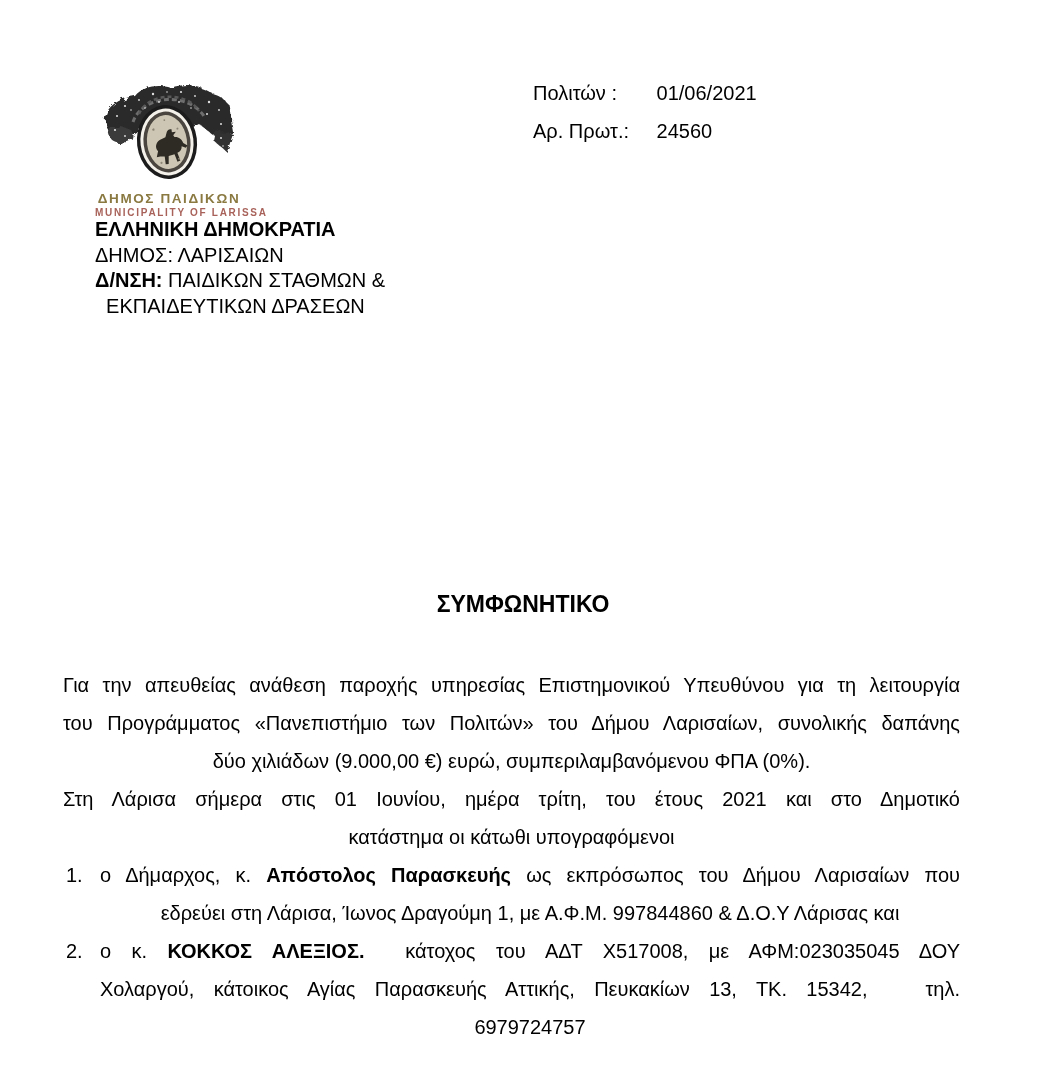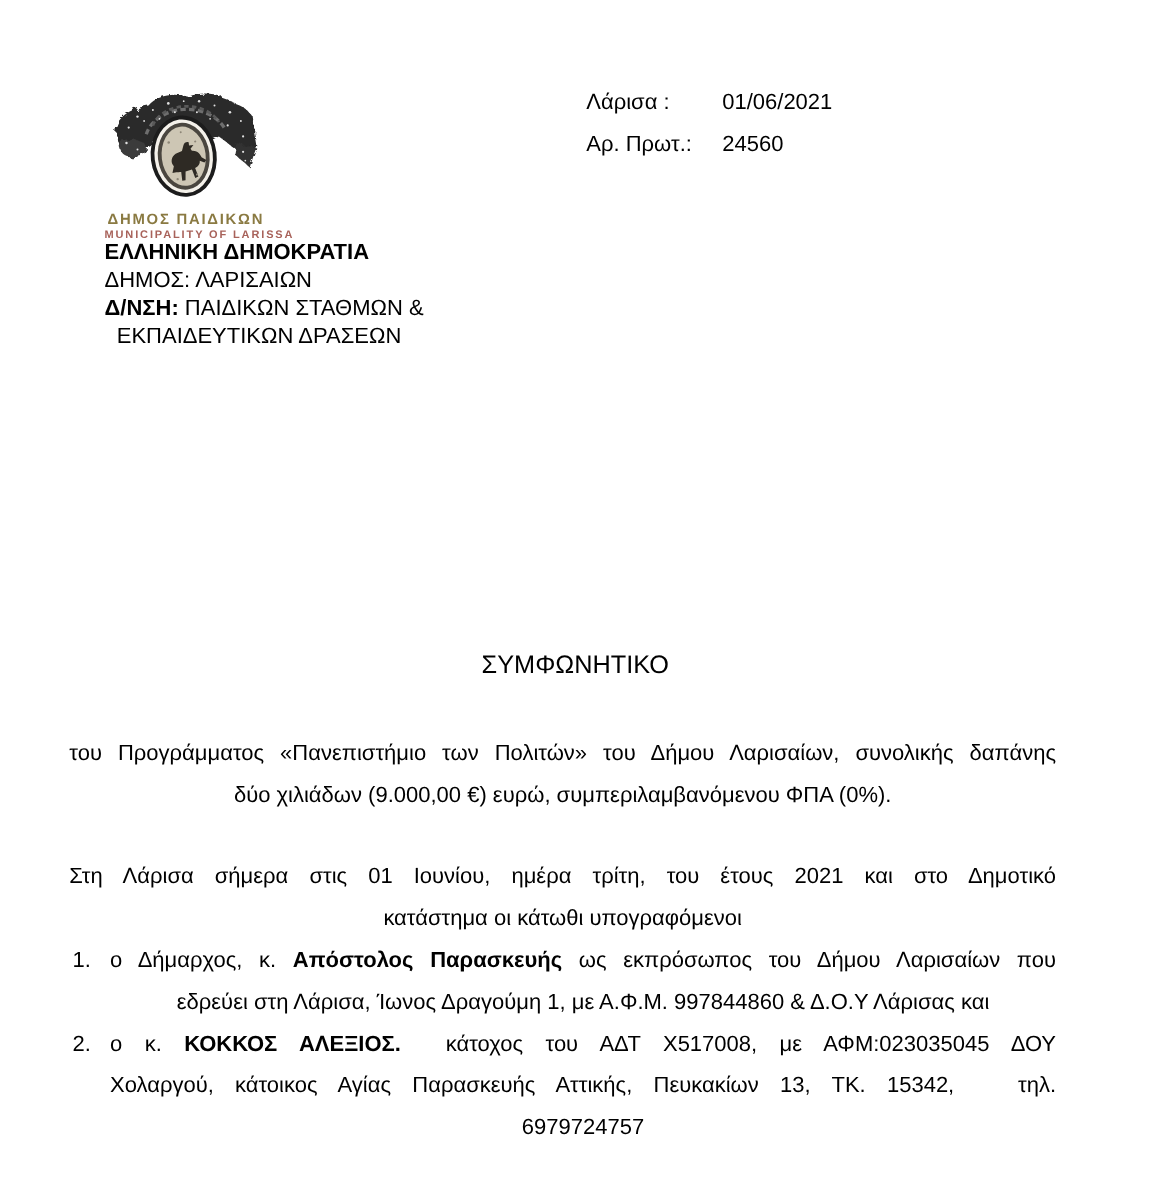--- a/index.html
+++ b/index.html
@@ -17,25 +17,25 @@
   .logo-sub{margin-top:1px;font-size:10px;font-weight:bold;letter-spacing:1.7px;white-space:nowrap;}
   
   .meta{position:absolute;left:533px;top:74px;font-size:20px;}
   .meta-row{height:38px;line-height:38px;white-space:nowrap;}
   .meta-label{display:inline-block;min-width:112px;}
   .meta-value{display:inline-block;margin-left:6px;}
   
   .org{position:absolute;left:95px;top:217px;font-size:20px;line-height:25.5px;white-space:nowrap;}
   
   .doc-title{position:absolute;left:0;top:590px;width:100%;text-align:center;
-             font-size:23px;font-weight:normal;line-height:28px;}
+             font-size:23px;font-weight:bold;line-height:28px;}
   
   .body{position:absolute;left:63px;top:666px;width:897px;font-size:20px;}
   .block{margin:0;}
-  .block.gap{margin-top:36px;}
+  .block.gap{}
   .line{line-height:38px;min-height:38px;text-align:center;}
   .line.j{text-align:justify;text-align-last:justify;}
   .list-item{position:relative;padding-left:37px;}
   .num{position:absolute;left:3px;top:0;line-height:38px;}
   b,.bold{font-weight:bold;}
 </style>
 </head>
 <body>
 
 <div class="page">
@@ -95,40 +95,41 @@
             <circle cx="72" cy="40" r="0.9"></circle>
         </g>
       </g>
     </svg>
     <div class="logo-title" style="color: rgb(138, 122, 66);">ΔΗΜΟΣ ΠΑΙΔΙΚΩΝ</div>
     <div class="logo-sub" style="color: rgb(168, 98, 90);">MUNICIPALITY OF LARISSA</div>
   </div>
 
   <div class="meta">
     <div class="meta-row">
-      <span class="meta-label">Λάρισα :</span>
+      <span class="meta-label">Πολιτών :</span>
       <span class="meta-value">01/06/2021</span>
     </div>
     <div class="meta-row">
       <span class="meta-label">Αρ. Πρωτ.:</span>
       <span class="meta-value">24560</span>
     </div>
   </div>
 
   <div class="org">
       <div><span class="bold">ΕΛΛΗΝΙΚΗ ΔΗΜΟΚΡΑΤΙΑ</span></div>
       <div><span>ΔΗΜΟΣ: ΛΑΡΙΣΑΙΩΝ</span></div>
       <div><span class="bold">Δ/ΝΣΗ:</span><span> ΠΑΙΔΙΚΩΝ ΣΤΑΘΜΩΝ &amp;</span></div>
       <div><span>&nbsp;&nbsp;ΕΚΠΑΙΔΕΥΤΙΚΩΝ ΔΡΑΣΕΩΝ</span></div>
     </div>
 
   <div class="doc-title">ΣΥΜΦΩΝΗΤΙΚΟ</div>
 
   <div class="body">
       <div class="block">
+        <div class="line j"><span>Για την απευθείας ανάθεση παροχής υπηρεσίας Επιστημονικού Υπευθύνου για τη λειτουργία</span></div>
         <div class="line j"><span>του Προγράμματος «Πανεπιστήμιο των Πολιτών» του Δήμου Λαρισαίων, συνολικής δαπάνης</span></div>
         <div class="line"><span>δύο χιλιάδων (9.000,00 €) ευρώ, συμπεριλαμβανόμενου ΦΠΑ (0%).</span></div>
       </div>
       <div class="block gap">
         <div class="line j"><span>Στη Λάρισα σήμερα στις 01 Ιουνίου, ημέρα τρίτη, του έτους 2021 και στο Δημοτικό</span></div>
         <div class="line"><span>κατάστημα οι κάτωθι υπογραφόμενοι</span></div>
       </div>
       <div class="block list-item">
         <span class="num">1.</span>
         <div class="line j"><span>ο Δήμαρχος, κ. </span><span class="bold">Απόστολος Παρασκευής</span><span> ως εκπρόσωπος του Δήμου Λαρισαίων που</span></div>

